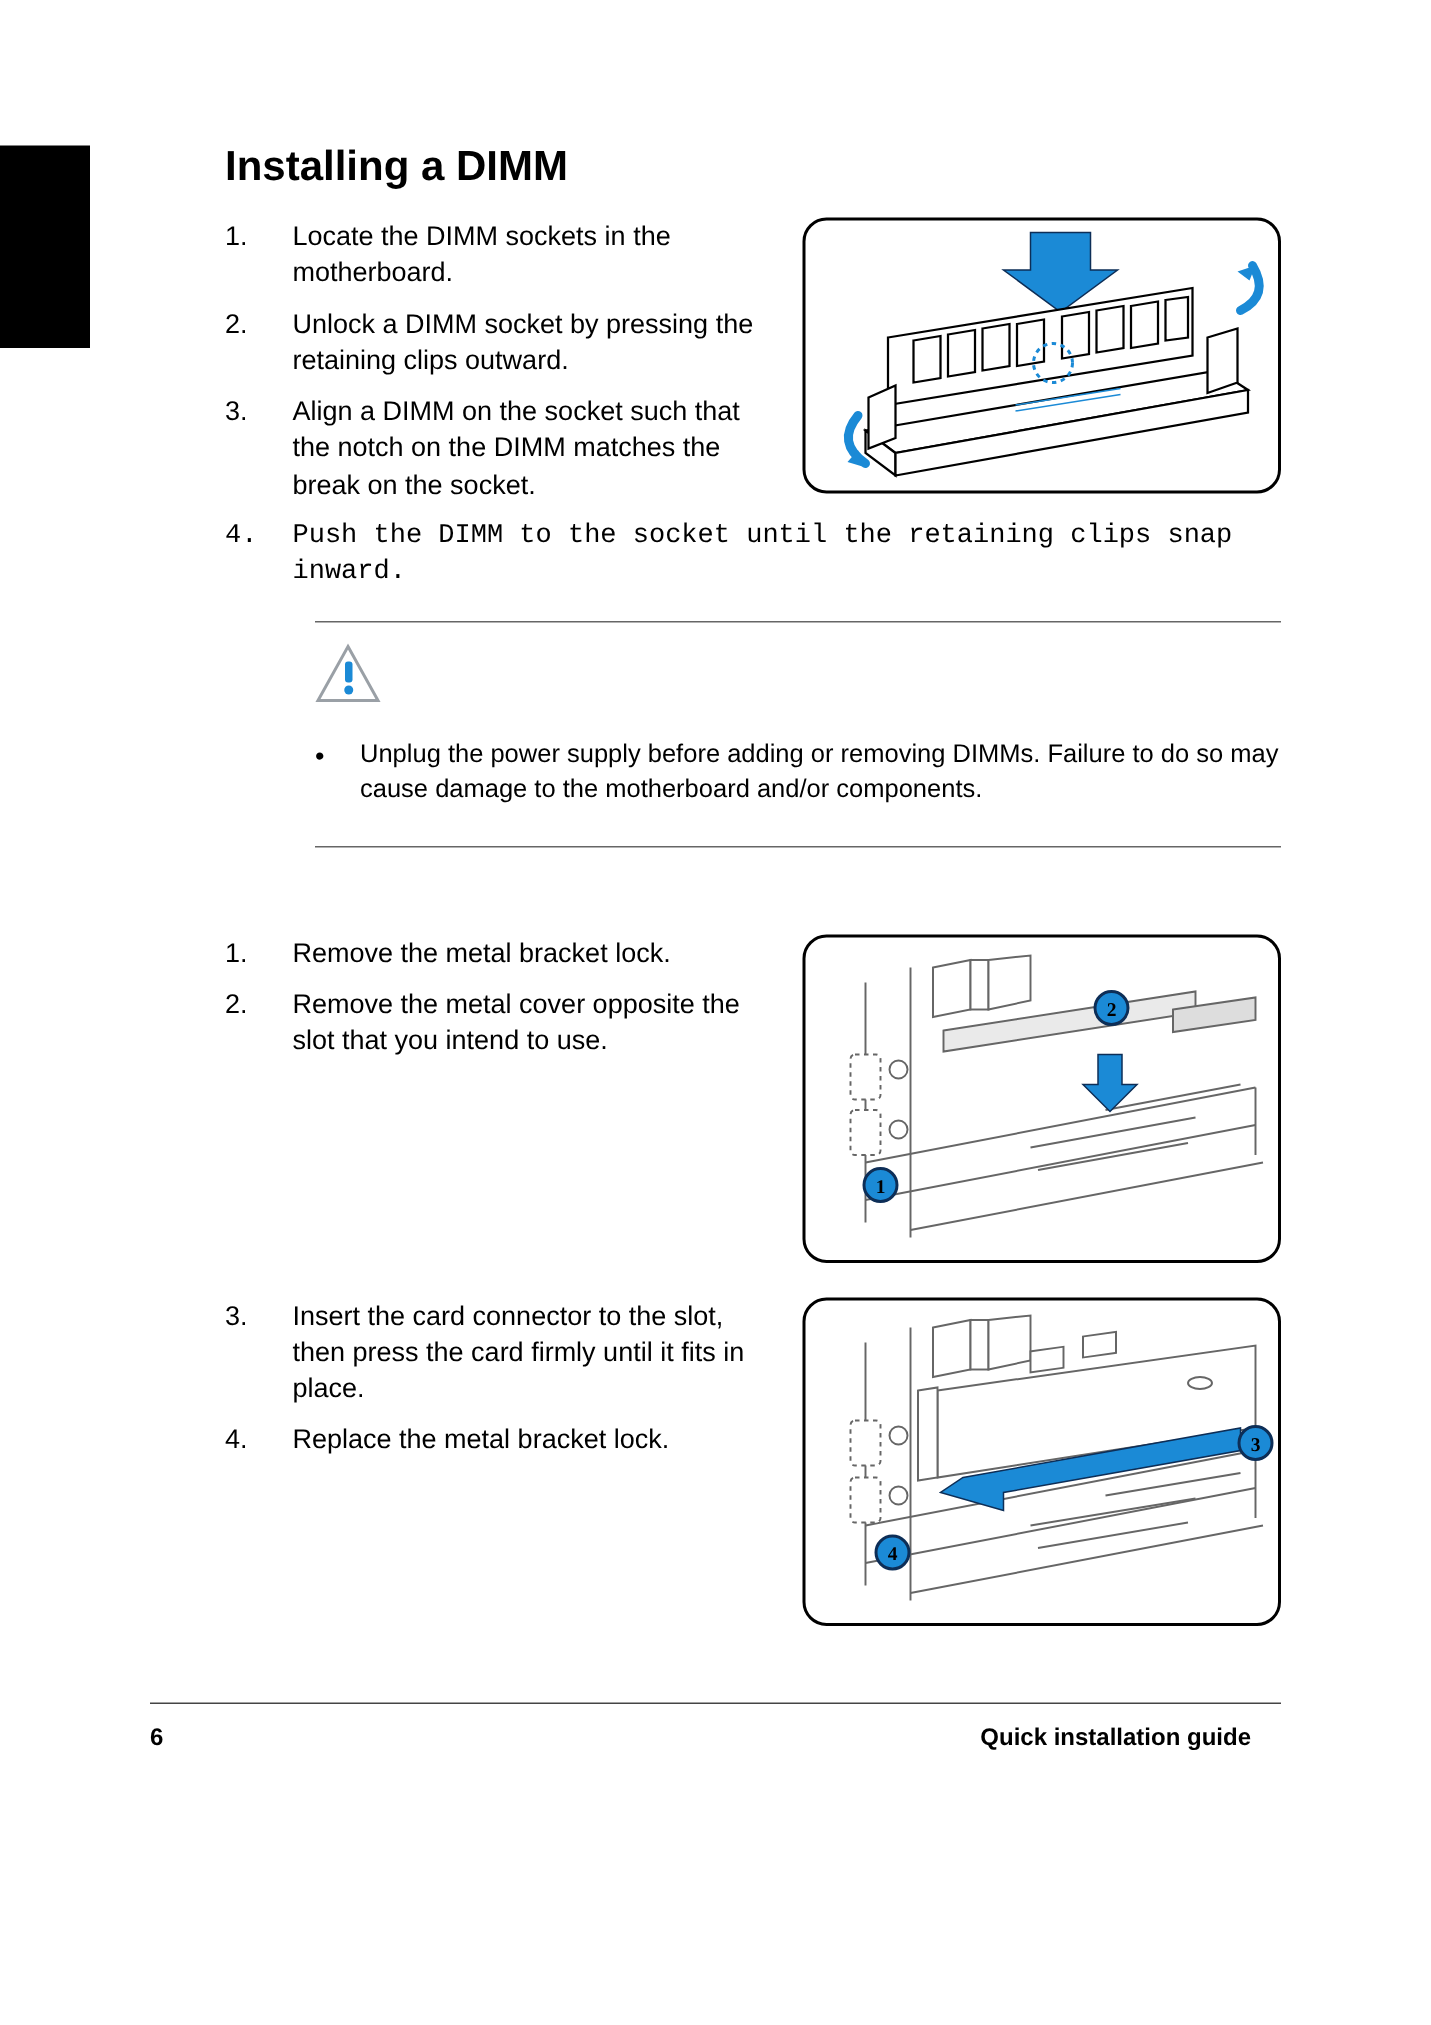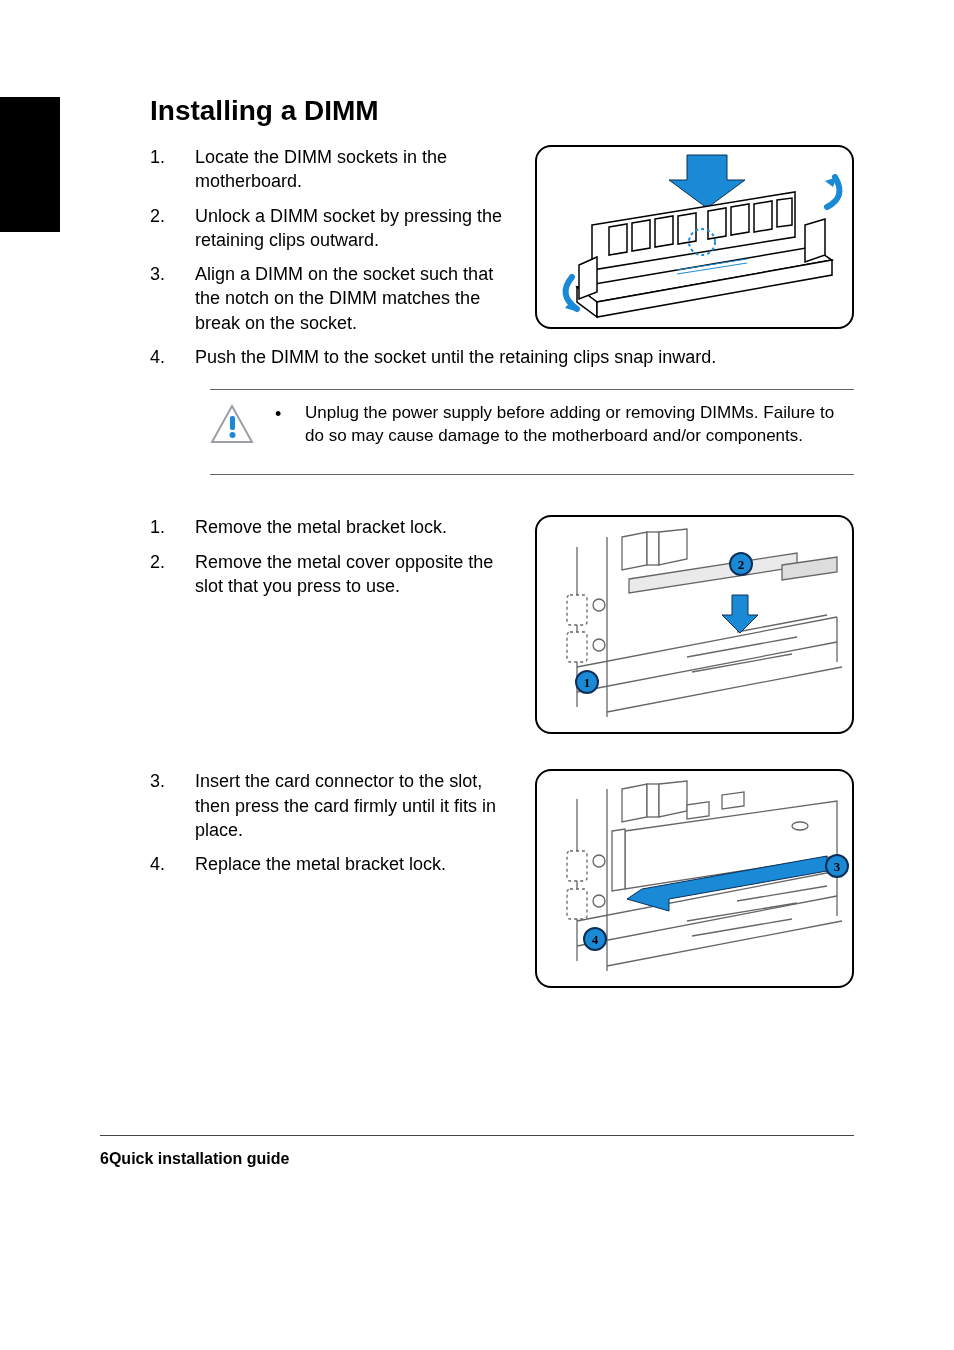--- a/index.html
+++ b/index.html
@@ -56,27 +56,28 @@
     justify-content: space-between;
   }
   .row-top .text-col {
     flex: 1;
   }
   .fig {
     border: 2px solid #000;
     border-radius: 16px;
   }
   .note-block {
-    margin: 20px 0 40px 60px;
+    margin: 20px 0 58px 60px;
     border-top: 1px solid #666;
     border-bottom: 1px solid #666;
     padding: 12px 0 12px 0;
     display: flex;
     gap: 20px;
     align-items: flex-start;
+    flex-direction: column;
   }
   .warn-icon {
     flex: 0 0 45px;
   }
   ul.bullets {
     list-style: none;
     padding: 0;
     margin: 0;
     font-size: 17px;
   }
@@ -93,39 +94,39 @@
     top: 0;
     font-size: 18px;
   }
   .sect2 {
     margin-top: 50px;
   }
   .row-mid, .row-bot {
     display: flex;
     gap: 20px;
     align-items: flex-start;
-    margin-top: 35px;
+    margin-top: 23px;
   }
   .row-mid .text-col, .row-bot .text-col {
     flex: 1;
     min-height: 200px;
   }
   .footer {
     position: absolute;
     bottom: 80px;
     left: 100px;
     right: 100px;
     border-top: 1px solid #444;
     padding-top: 14px;
     display: flex;
     justify-content: space-between;
     font-size: 16px;
   }
   .footer .pg { font-weight: 700; }
-  .footer .title { font-weight: 700; text-align: left; flex: 1; }
+  .footer .title { font-weight: 700; text-align: right; flex: 1; }
   .footer .spacer { width: 20px; }
 </style>
 </head>
 <body>
 
 <div class="page">
   <div class="side-tab"></div>
 
   <h2 class="section">Installing a DIMM</h2>
 
@@ -171,41 +172,41 @@
         <path d="M140 127 L210 116"></path>
       </g>
 
       <path d="M35 130 q-15 18 5 32" fill="none" stroke="#1b8ad6" stroke-width="6" stroke-linecap="round"></path>
       <path d="M38 164 l-10 -3 7 -8 z" fill="#1b8ad6"></path>
       <path d="M290 60 q20 -10 8 -30" fill="none" stroke="#1b8ad6" stroke-width="6" stroke-linecap="round"></path>
       <path d="M300 30 l-4 10 -8 -6 z" fill="#1b8ad6"></path>
     </svg>
   </div>
 
-  <ol class="steps" start="4" style="counter-reset: step 3;">
+  <ol class="steps" start="4" style="counter-reset: step 3; font-family: Liberation Mono, monospace;">
     <li>Push the DIMM to the socket until the retaining clips snap inward.</li>
   </ol>
 
   <div class="note-block">
     <svg class="warn-icon" width="45" height="45">
       <path d="M22 4 L42 40 L2 40 Z" fill="none" stroke="#9aa0a6" stroke-width="2"></path>
       <rect x="20" y="14" width="5" height="14" rx="2" fill="#1b8ad6"></rect>
       <circle cx="22.5" cy="33" r="3" fill="#1b8ad6"></circle>
     </svg>
     <ul class="bullets">
       <li>Unplug the power supply before adding or removing DIMMs. Failure to do so may cause damage to the motherboard and/or components.</li>
     </ul>
   </div>
 
 
   <div class="row-mid">
     <div class="text-col">
       <ol class="steps">
         <li>Remove the metal bracket lock.</li>
-        <li>Remove the metal cover opposite the slot that you press to use.</li>
+        <li>Remove the metal cover opposite the slot that you intend to use.</li>
       </ol>
     </div>
     <svg class="fig" width="315" height="215">
       <rect x="1" y="1" width="313" height="213" rx="14" fill="#fff" stroke="none"></rect>
 
       <g stroke="#666" stroke-width="1.3" fill="#fff">
         <path d="M40 30 L40 190"></path>
         <path d="M70 20 L70 200"></path>
         <path d="M40 150 L300 100"></path>
         <path d="M40 175 L300 125"></path>

